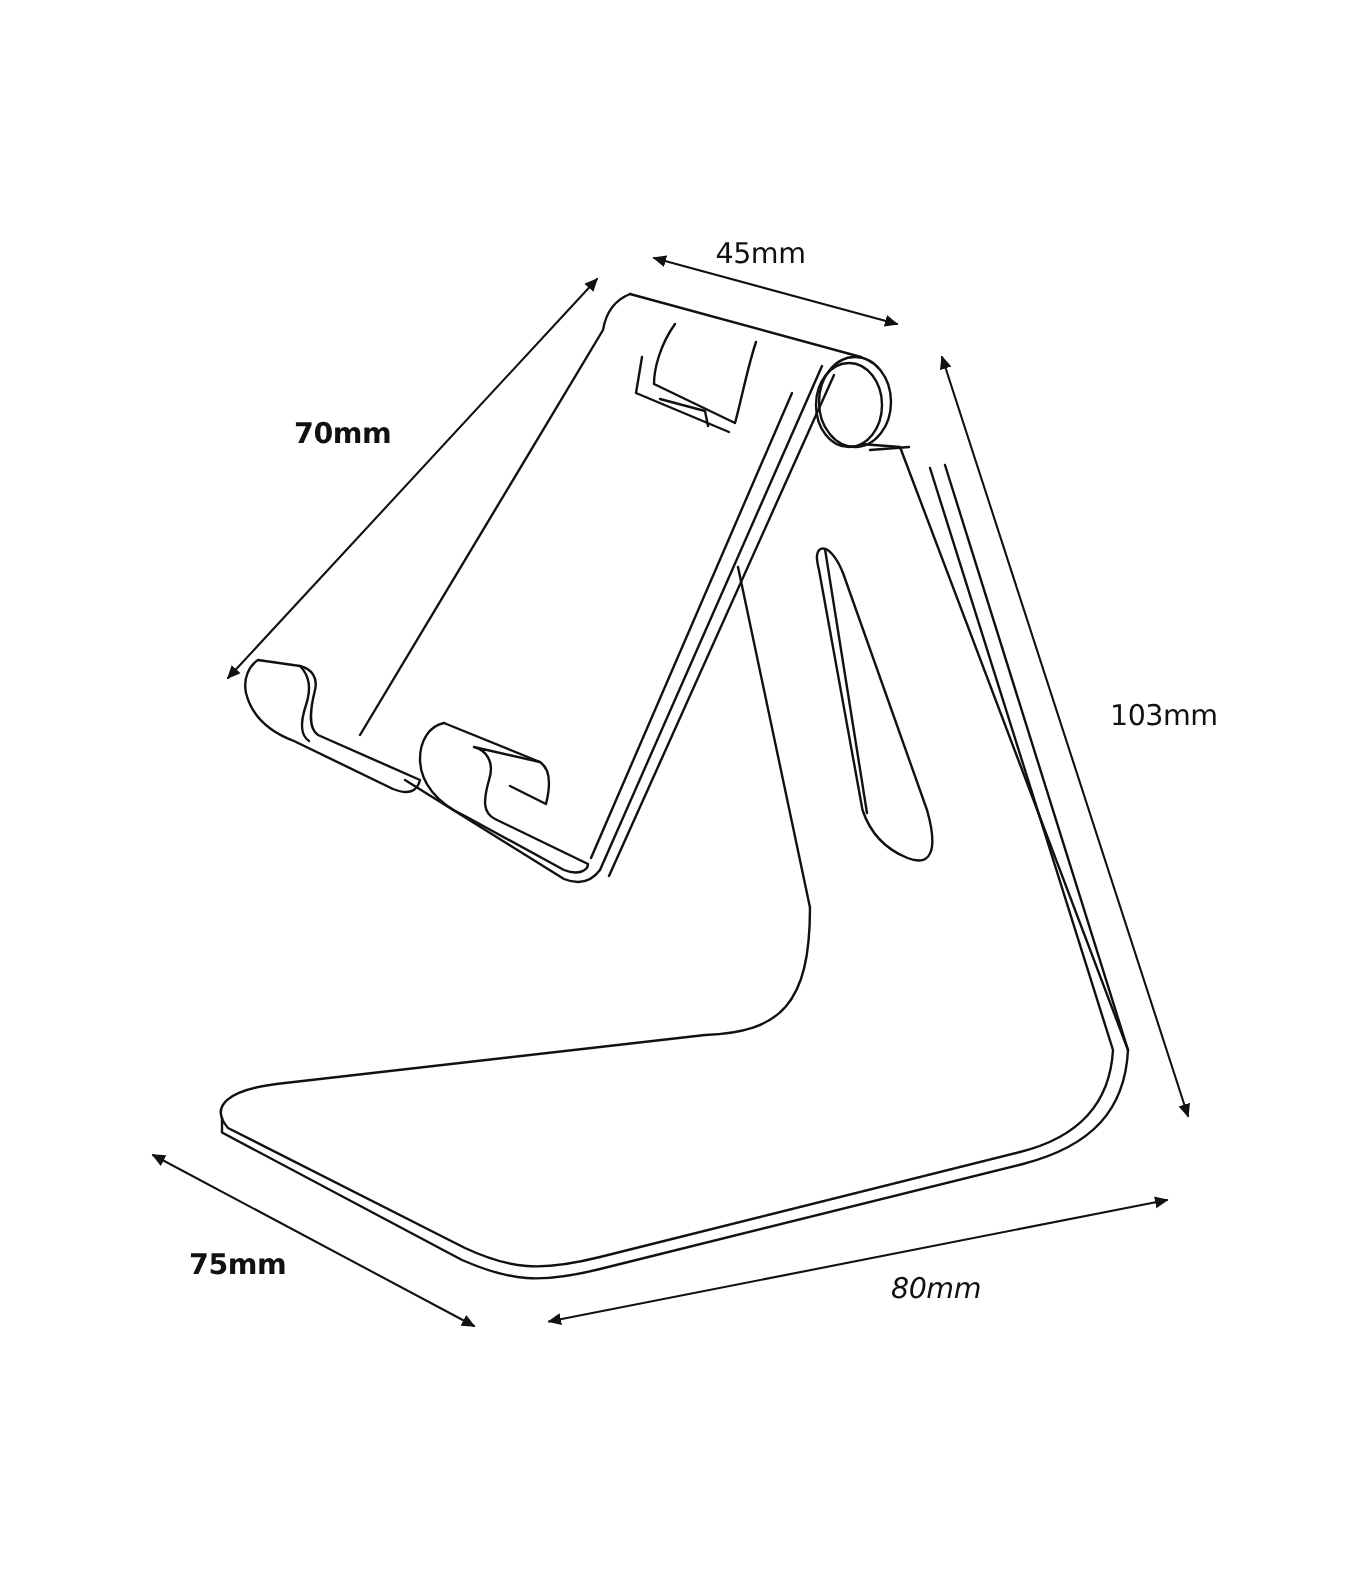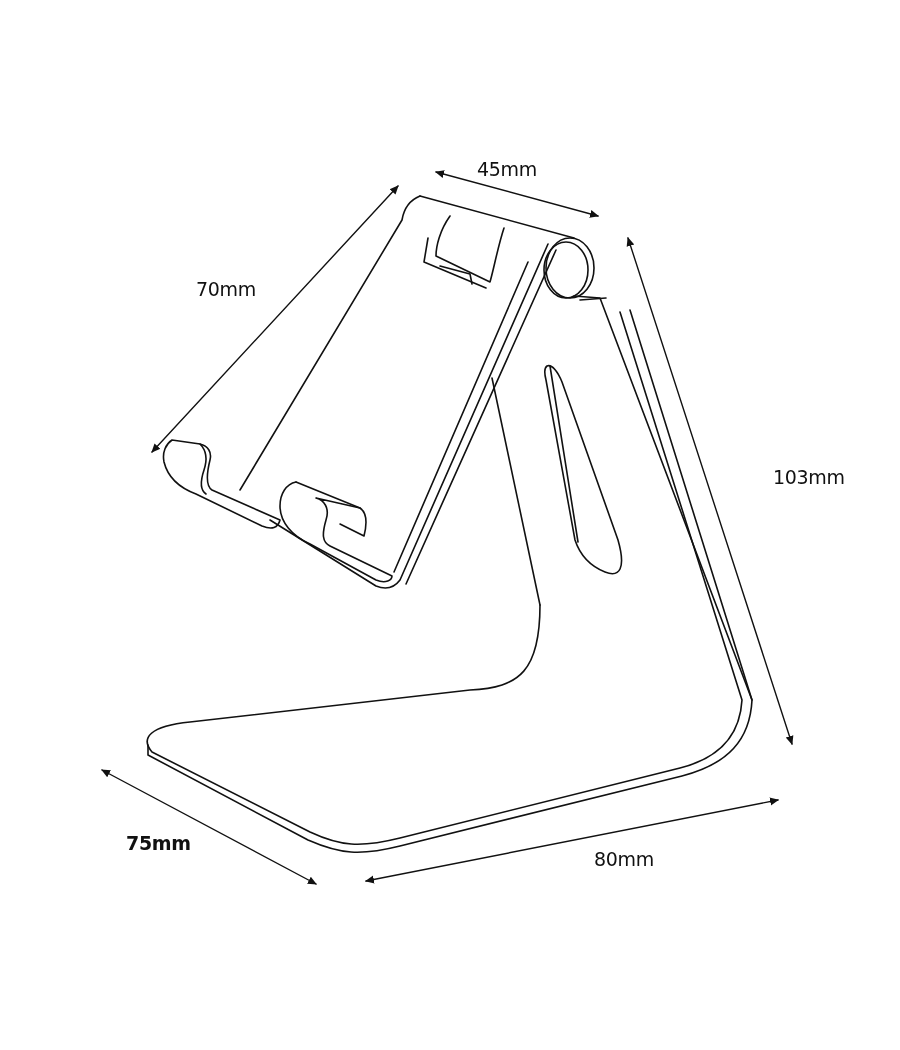--- a/index.html
+++ b/index.html
@@ -60,16 +60,16 @@
     <path d="M200,444 C206,450 208,458 204,470 C200,482 200,490 206,494"></path>
   </g>
 
   <g>
     <path d="M296,482 C286,484 280,494 280,506 C280,522 292,536 310,544 L376,580 C386,584 392,580 392,576 L330,546 C322,542 322,534 326,520 C330,508 324,500 316,498 L360,508 C366,512 368,520 364,536 L340,524"></path>
     <path d="M296,482 L360,508"></path>
   </g>
 </svg>
 
 <div class="lbl" style="left:477px;top:158px;">45mm</div>
-<div class="lbl" style="left:196px;top:278px;">70mm</div>
-<div class="lbl" style="left:740px;top:466px;margin-left:33px;">103mm</div>
+<div class="lbl" style="left:196px;top:278px;font-weight:bold;">70mm</div>
+<div class="lbl" style="left:740px;top:466px;">103mm</div>
 <div class="lbl" style="left:126px;top:832px;font-weight:bold;">75mm</div>
-<div class="lbl" style="left:594px;top:848px;">80mm</div>
+<div class="lbl" style="left:594px;top:848px;font-style:italic;">80mm</div>
 
 </body></html>

